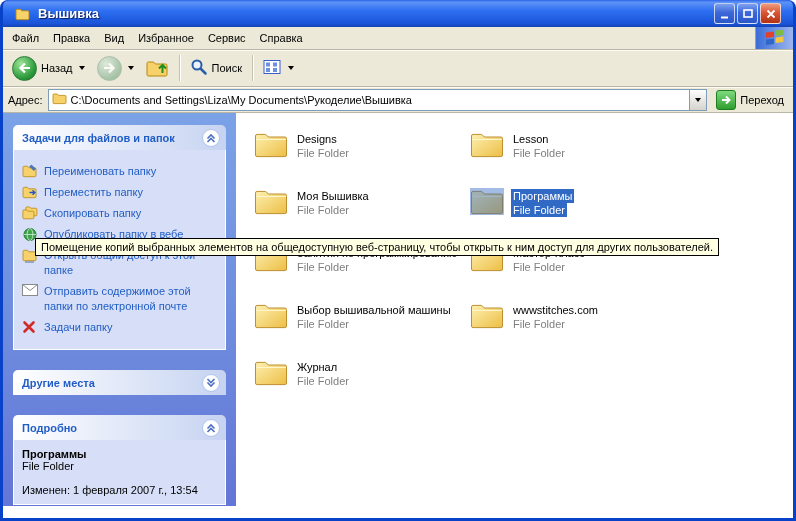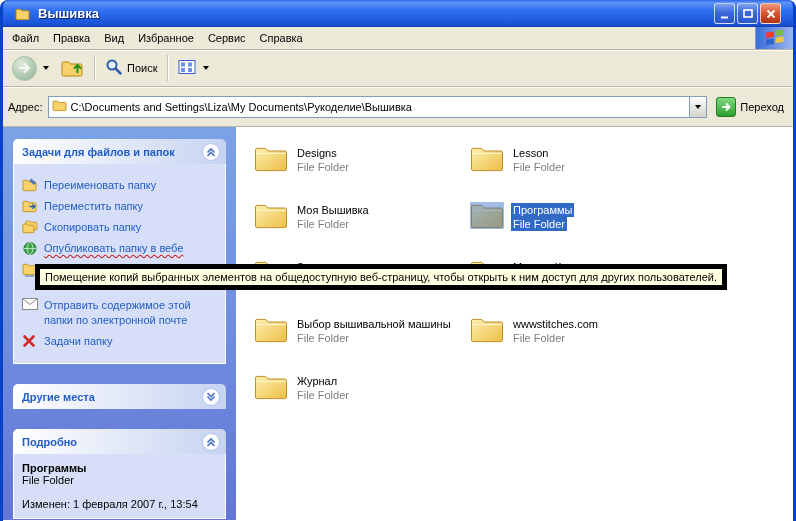--- a/index.html
+++ b/index.html
@@ -34,21 +34,21 @@
     gap:2px; border-bottom:1px solid #B9B6A6; box-shadow:inset 0 1px 0 #FDFBF4; font-size:11px; }
   .tb-btn{ display:flex; align-items:center; gap:4px; padding:3px 5px; border-radius:3px; cursor:default; }
   .tb-sep{ width:1px; height:26px; background:#C6C3B5; box-shadow:1px 0 0 #fff; margin:0 3px; }
   .nav-circle{ width:25px; height:25px; border-radius:50%; display:flex; align-items:center; justify-content:center; }
   .nav-circle.back{ background:radial-gradient(circle at 35% 30%,#9FE598,#2F9E3F 62%,#156E23); border:1px solid #2D7A36; }
   .nav-circle.fwd{ background:radial-gradient(circle at 35% 30%,#DCEBDC,#9DBFA2 62%,#84A88A); border:1px solid #9AB49E; opacity:.8; }
   .caret{ width:0; height:0; border-left:3px solid transparent; border-right:3px solid transparent;
     border-top:4px solid #000; margin-left:2px; }
 
   
-  .addressbar{ height:40px; background:#ECE9D8; display:flex; align-items:center; gap:5px;
+  .addressbar{ height:26px; background:#ECE9D8; display:flex; align-items:center; gap:5px;
     padding:0 5px; border-bottom:1px solid #B9B6A6; box-shadow:inset 0 1px 0 #FDFBF4; font-size:11px; }
   .combo{ flex:1; display:flex; align-items:center; gap:4px; height:22px;
     border:1px solid #7F9DB9; background:#fff; padding-left:3px; }
   .combo-text{ flex:1; font-size:11px; white-space:nowrap; overflow:hidden; }
   .combo-drop{ width:17px; height:20px; border-left:1px solid #7F9DB9;
     background:linear-gradient(#FDFDFD,#D6D3CE); display:flex; align-items:center; justify-content:center; }
   .combo-drop .caret{ margin:0; }
   .go-btn{ display:flex; align-items:center; gap:4px; padding:0 4px; }
   .go-icon{ width:20px; height:20px; border-radius:3px; border:1px solid #1E7E1E;
     background:linear-gradient(180deg,#7FD97F,#2E9E2E); display:flex; align-items:center; justify-content:center; }
@@ -77,22 +77,22 @@
   .files{ display:grid; grid-template-columns:216px 216px; grid-auto-rows:57px; }
   .tile{ display:flex; gap:7px; align-items:flex-start; cursor:default; }
   .ficon{ position:relative; flex:0 0 34px; width:34px; height:27px; }
   .ttext{ padding-top:1px; }
   .fname{ font-size:11px; color:#000; padding:1px 2px; width:fit-content; }
   .ftype{ font-size:11px; color:#7F7F7F; padding:1px 2px; width:fit-content; }
   .tile.selected .fname, .tile.selected .ftype{ background:#316AC5; color:#fff; }
   .tile.selected .ficon::after{ content:""; position:absolute; inset:0; background:rgba(49,106,197,.45); }
 
   
-  .tooltip{ position:absolute; left:35px; top:264px; z-index:40; background:#FFFFE1;
-    border:5px solid #000000; padding:2px 5px; font-size:11px; white-space:nowrap; color:#000; }
+  .tooltip{ position:absolute; left:35px; top:238px; z-index:40; background:#FFFFE1;
+    border:1px solid #000000; padding:2px 5px; font-size:11px; white-space:nowrap; color:#000; }
 </style>
 </head>
 <body>
 
 <div class="window">
 
   <div class="titlebar">
     <span class="title-icon">
       <svg width="16" height="14" viewBox="0 0 16 14">
           <path d="M1 11.5 V3.5 Q1 2.3 2.2 2.3 h3.3 l1.4 1.5 h5.9 q1.2 0 1.2 1.2 v6.5 q0 1.2-1.2 1.2 H2.2 Q1 12.7 1 11.5 z" fill="#F7D26B" stroke="#B8860B" stroke-width="0.9"></path>
@@ -132,20 +132,29 @@
         <rect x="1" y="2.5" width="8" height="5.5" fill="#E3412E" transform="skewY(-6)"></rect>
         <rect x="10.5" y="1.5" width="8" height="5.5" fill="#7EBB42" transform="skewY(-6)"></rect>
         <rect x="1" y="9.5" width="8" height="5.5" fill="#2E66C9" transform="skewY(-6)"></rect>
         <rect x="10.5" y="8.5" width="8" height="5.5" fill="#F4C63F" transform="skewY(-6)"></rect>
       </svg>
     </div>
   </div>
 
   <div class="toolbar">
     <div class="tb-btn">
+      <span class="nav-circle back">
+        <svg width="13" height="12">
+            <path d="M7 1.5 L2.5 6 L7 10.5 M2.5 6 H12" stroke="#fff" stroke-width="2.2" fill="none"></path>
+          </svg>
+      </span>
+      <span>Назад</span>
+      <span class="caret"></span>
+    </div>
+    <div class="tb-btn">
       <span class="nav-circle fwd">
         <svg width="13" height="12">
             <path d="M6 1.5 L10.5 6 L6 10.5 M1 6 H10" stroke="#fff" stroke-width="2.2" fill="none"></path>
           </svg>
       </span>
       <span class="caret"></span>
     </div>
     <div class="tb-btn">
       <span>
         <svg width="23" height="21">

